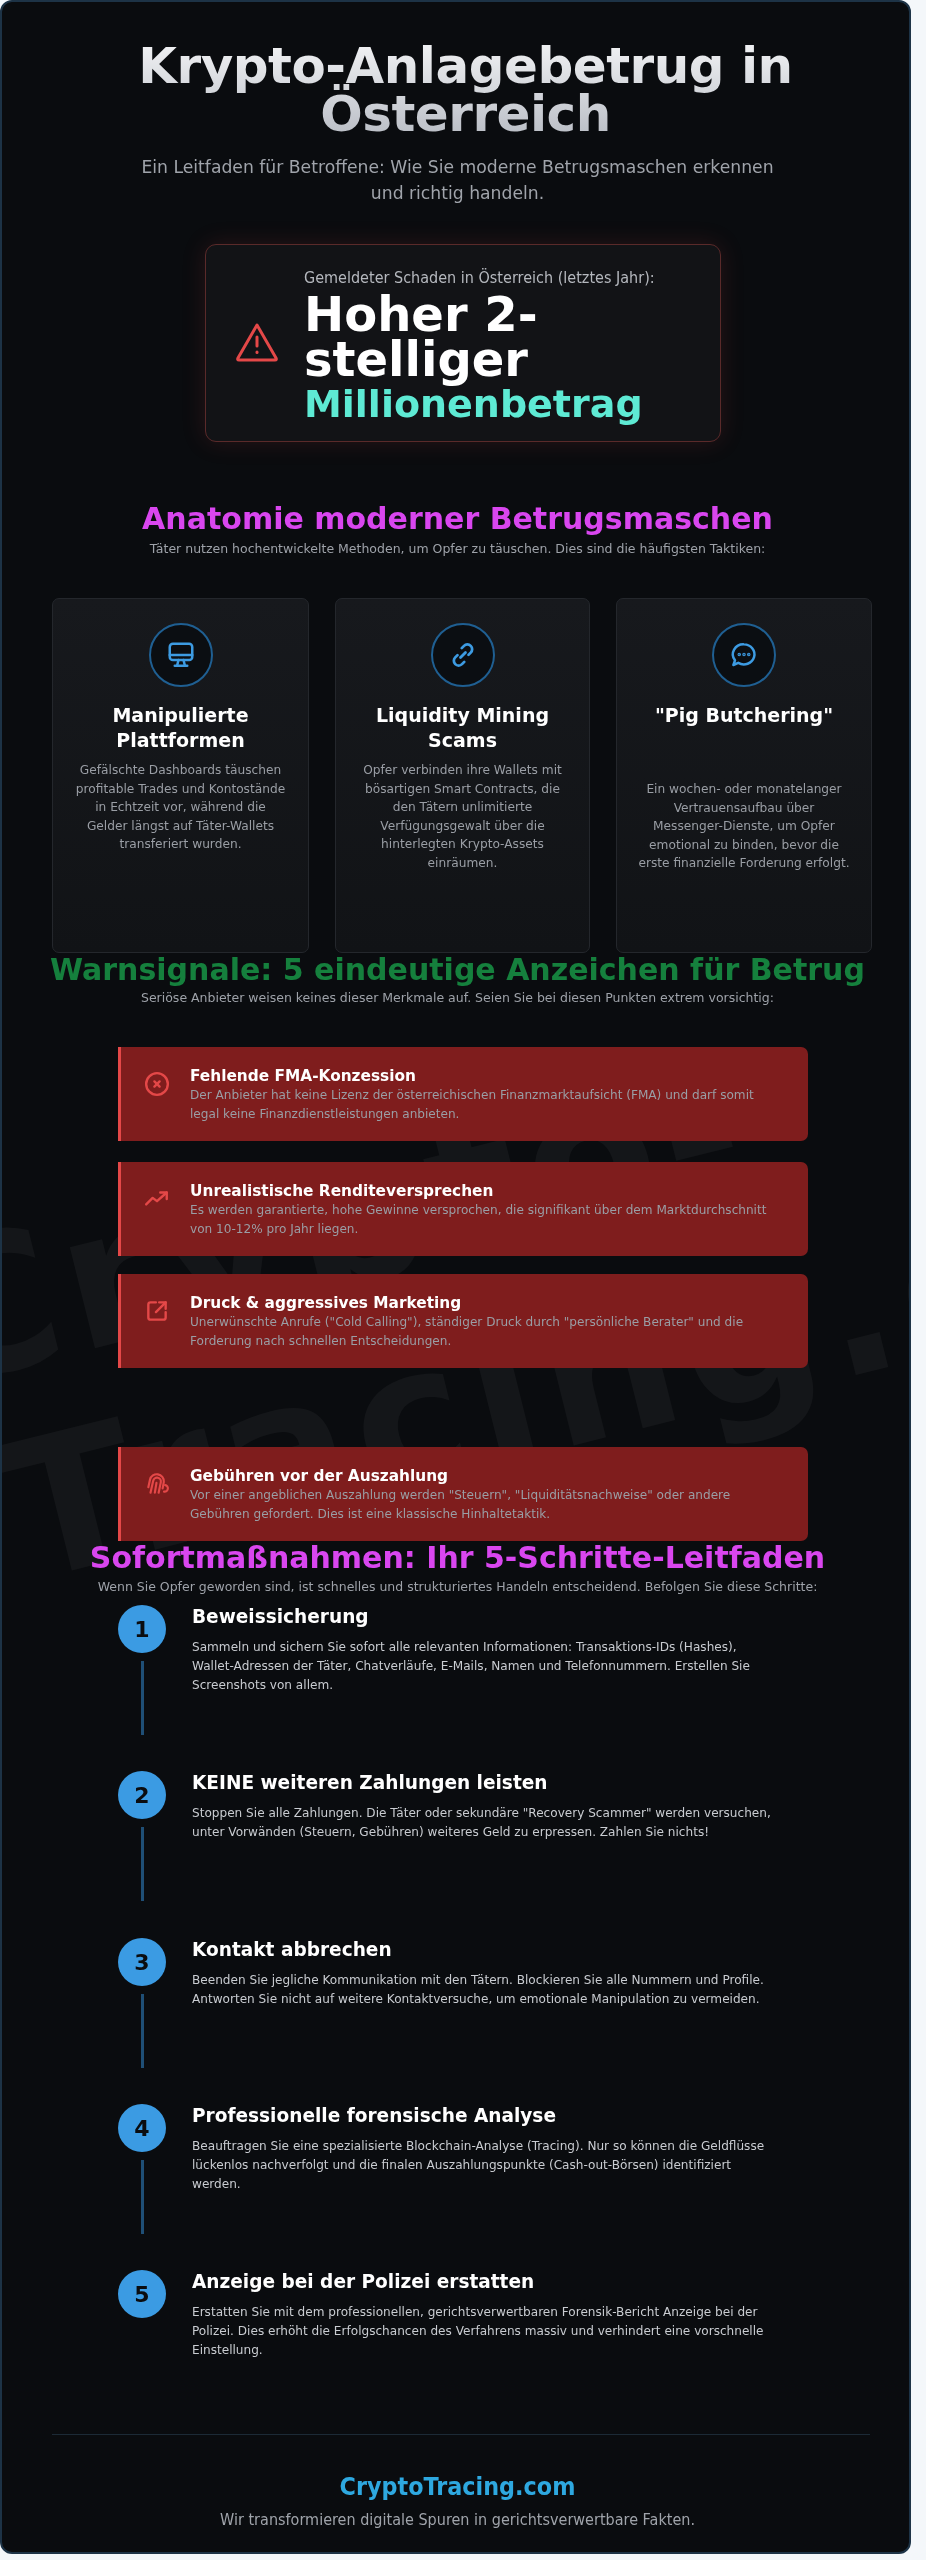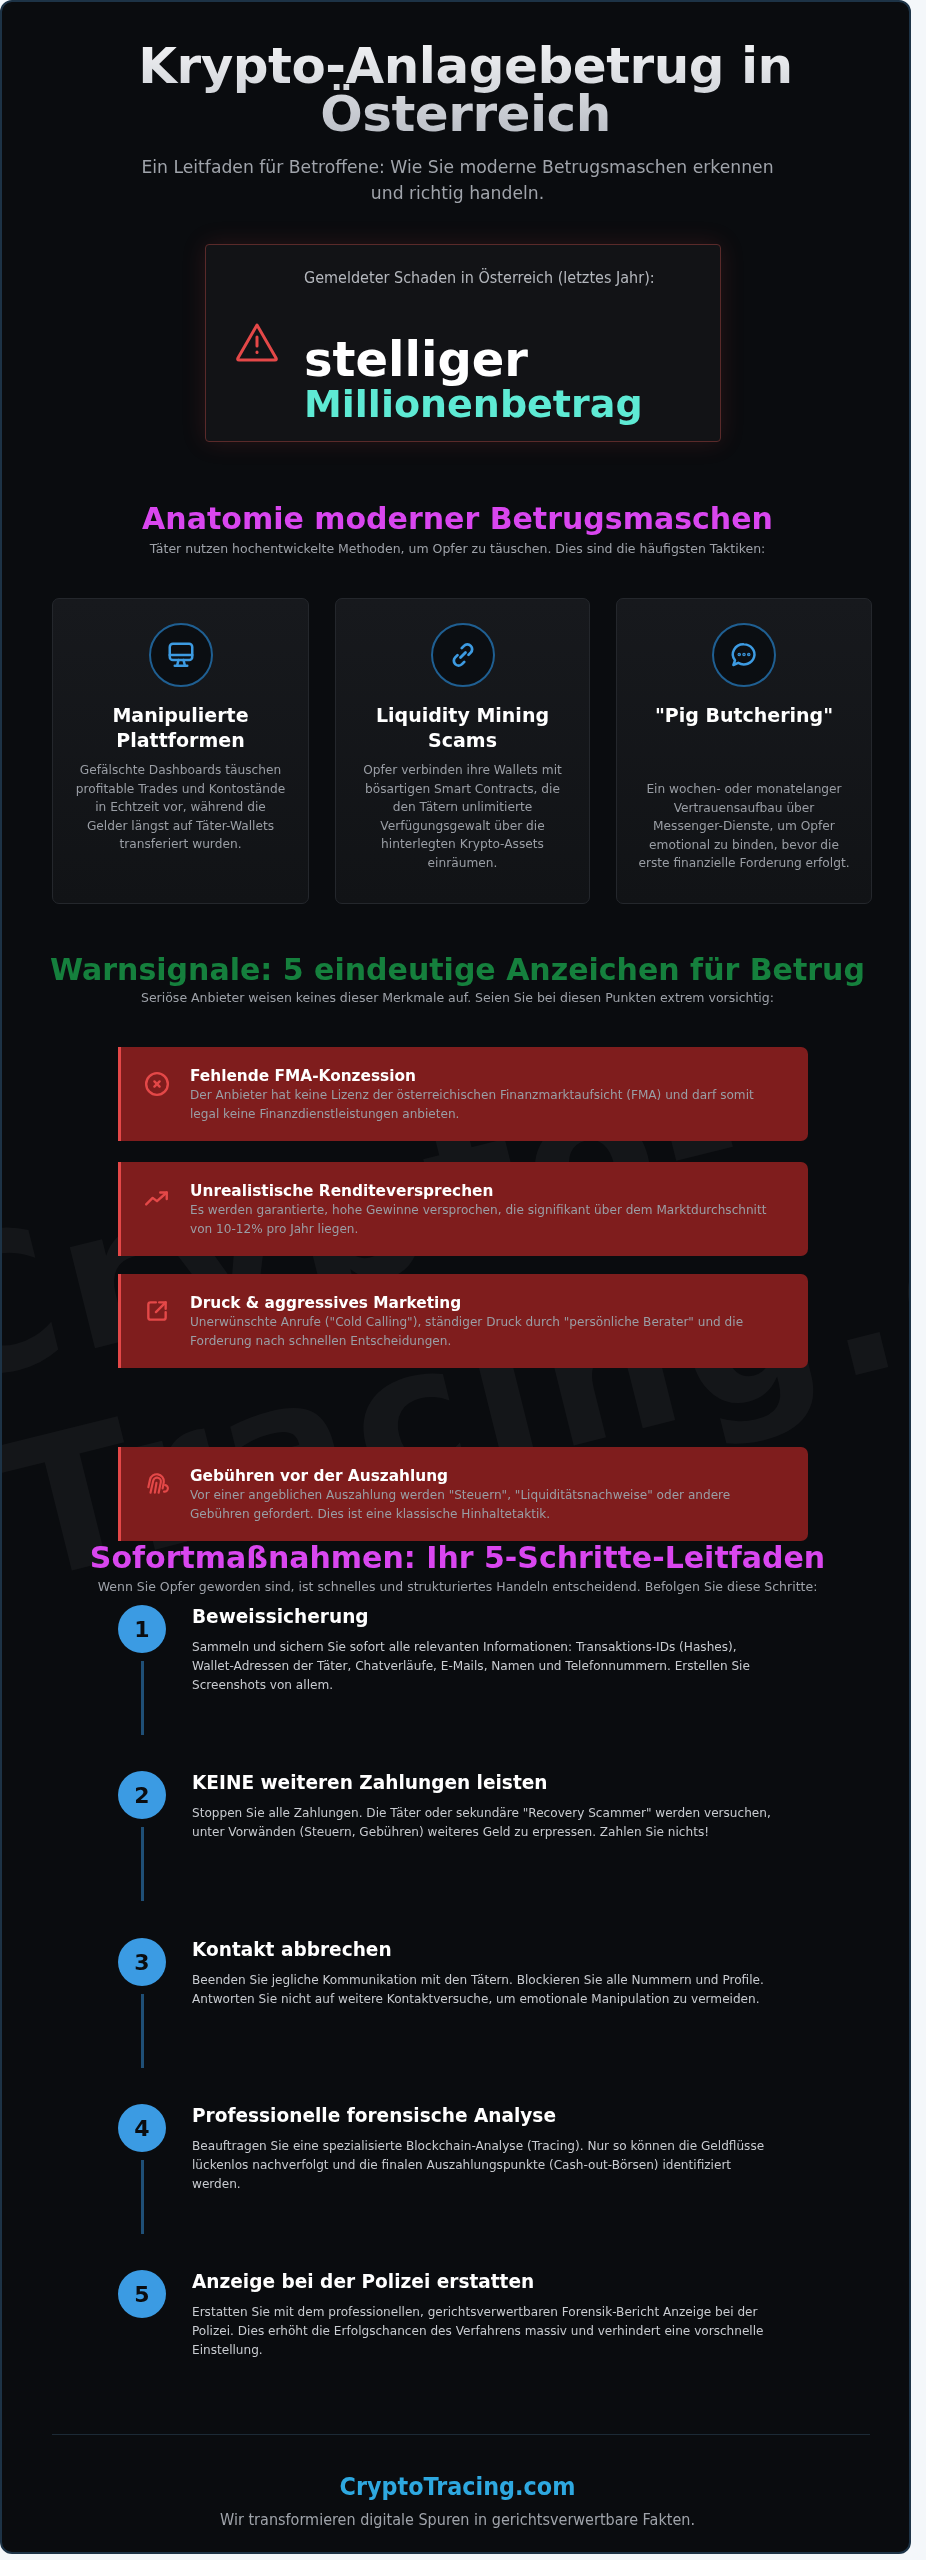--- a/index.html
+++ b/index.html
@@ -36,21 +36,21 @@
   }
   .hero-sub {
     position: absolute; left: 110px; width: 691px; top: 152px; text-align: center;
     font-family: "DejaVu Sans", sans-serif; font-size: 18.5px; line-height: 26px; color: #a0a4ab;
     transform: scaleX(0.93); transform-origin: center top;
   }
 
   
   .alert {
     position: absolute; left: 203px; top: 242px; width: 516px; height: 198px;
-    background: #121316; border: 1px solid #5a2a2a; border-radius: 4px;
+    background: #121316; border: 1px solid #5a2a2a; border-radius: 11px;
     box-shadow: 0 0 24px rgba(224,69,69,0.15);
   }
   .alert-icon { position: absolute; left: 28px; top: 76px; width: 46px; height: 42px; }
   .alert-label {
     position: absolute; left: 98px; top: 24px; font-size: 15.5px; color: #b5b8be;
     transform: scaleX(0.93); transform-origin: left top; white-space: nowrap;
   }
   .alert-big {
     position: absolute; left: 98px; top: 47px; width: 320px;
     font-weight: bold; font-size: 48px; line-height: 45px; color: #ffffff;
@@ -64,21 +64,21 @@
   }
   .sec-sub {
     position: absolute; left: 0; width: 911px; text-align: center;
     font-size: 12.5px; color: #9ea2a9; white-space: nowrap;
   }
   .blue { color: #d946ef; }
   .red { color: #15803d; }
 
   
   .card {
-    position: absolute; top: 596px; height: 306px;
+    position: absolute; top: 596px; height: 355px;
     background: linear-gradient(180deg, #17191d 0%, #111316 100%);
     border: 1px solid #24272c; border-radius: 7px;
   }
   .card-icon {
     position: absolute; left: 50%; top: 24px; width: 64px; height: 64px; margin-left: -32px;
     border: 2px solid #1f5f92; border-radius: 50%; background: #0b0e12;
     display: flex; align-items: center; justify-content: center;
   }
   .card-title {
     position: absolute; left: 10px; right: 10px; top: 104px; text-align: center;
@@ -155,21 +155,21 @@
     <p class="hero-sub">Ein Leitfaden für Betroffene: Wie Sie moderne Betrugsmaschen erkennen und richtig handeln.</p>
 
     <div class="alert">
       <svg class="alert-icon" viewBox="0 0 46 42" fill="none" stroke="#e44848" stroke-width="3" stroke-linecap="round" stroke-linejoin="round">
         <path d="M23 4 L42 37 Q43 39 41 39 L5 39 Q3 39 4 37 Z"></path>
         <line x1="23" y1="16" x2="23" y2="25"></line>
         <line x1="23" y1="31" x2="23" y2="31.5"></line>
       </svg>
       <div class="alert-label">Gemeldeter Schaden in Österreich (letztes Jahr):</div>
       <div class="alert-big">
-        <br>
+        <span>Hoher 2-</span><br>
         <span>stelliger</span>
         <span class="hl">Millionenbetrag</span>
       </div>
     </div>
 
     <h2 class="sec-title blue" style="top:499px;">Anatomie moderner Betrugsmaschen</h2>
     <p class="sec-sub" style="top:539px;">Täter nutzen hochentwickelte Methoden, um Opfer zu täuschen. Dies sind die häufigsten Taktiken:</p>
 
     <div class="card" style="left:50px; width:257px;">
       <div class="card-icon">

